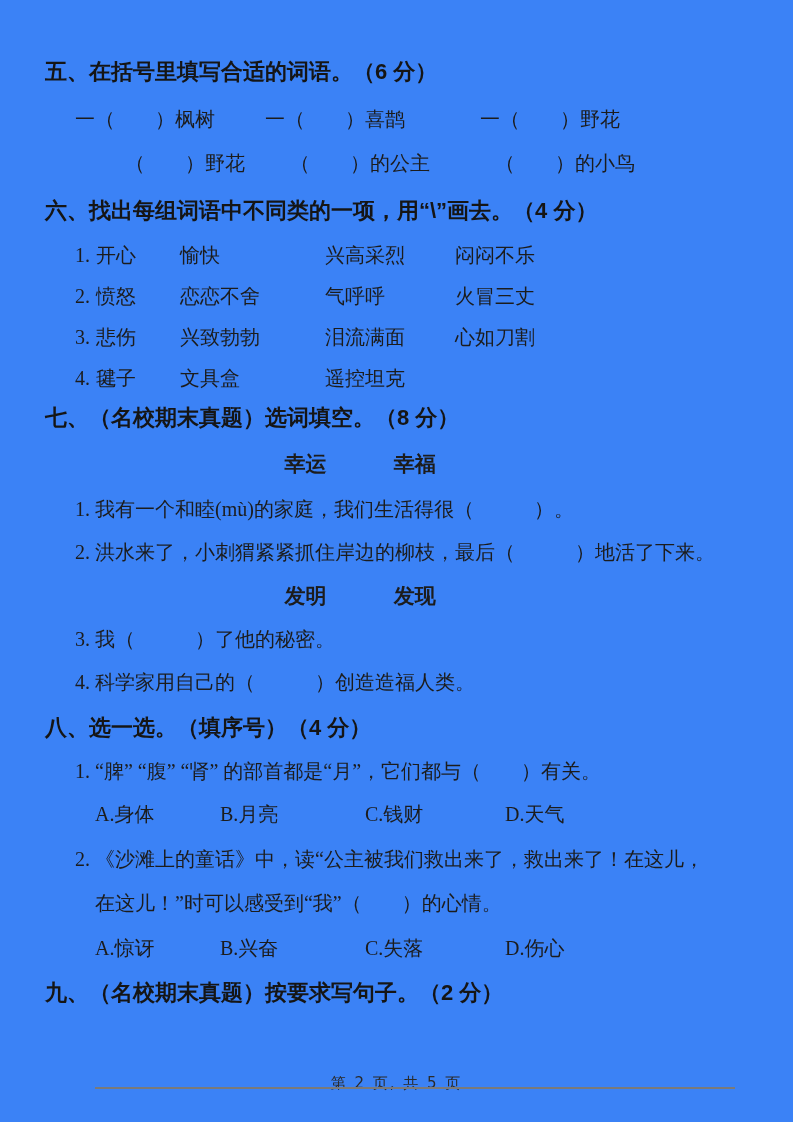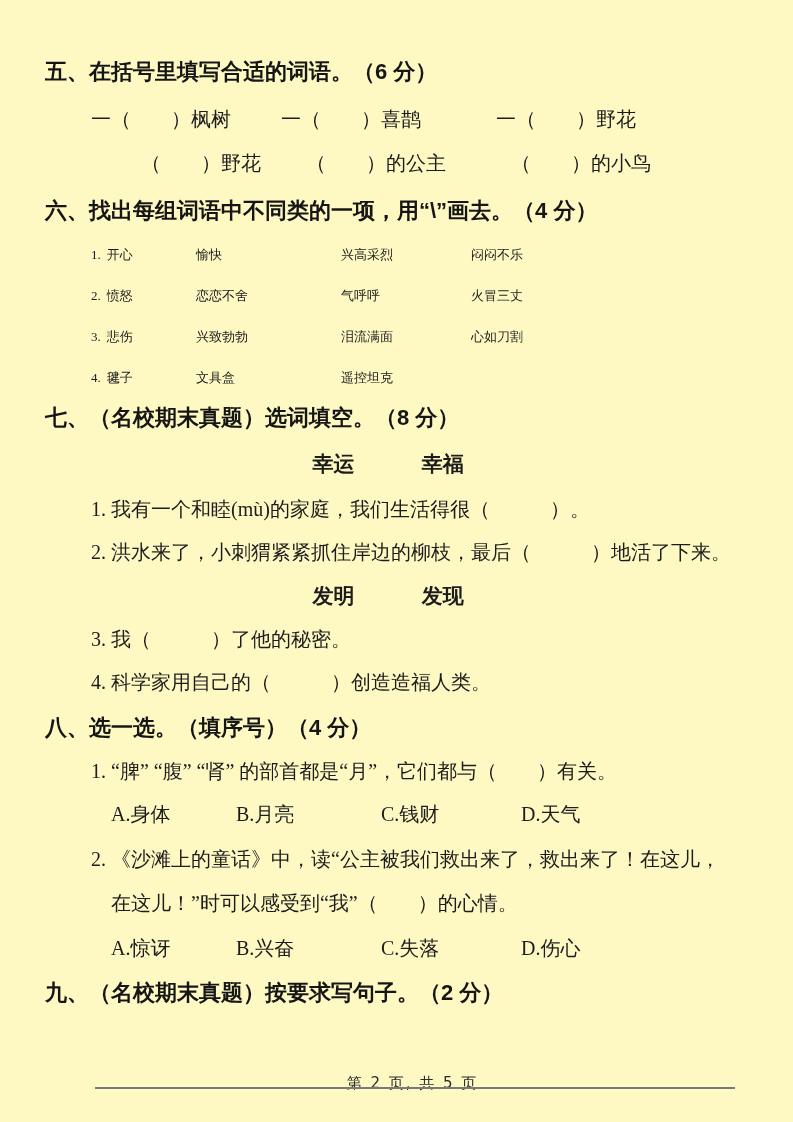--- a/index.html
+++ b/index.html
@@ -1,46 +1,46 @@
 <!DOCTYPE html>
 <html><head>
 <meta charset="utf-8">
 <style>
   html,body{margin:0;padding:0;background:#ffffff;}
   .page{
     position:relative;
     width:793px;height:1122px;
-    background:#fef9c3;
+    background:#3b82f6;
     color:#1c1c1c;
     font-family:"Liberation Serif", serif;
     overflow:hidden;
   }
-  .abs{position:absolute;white-space:nowrap;line-height:30px;margin-left:16px;}
+  .abs{position:absolute;white-space:nowrap;line-height:30px;}
   .sec-heading{
     left:45px;margin:0;
     font-family:"Liberation Sans", sans-serif;
     font-weight:700;font-size:22px;line-height:30px;
     color:#151515;
   }
   .kai{font-family:"Liberation Serif", serif;font-weight:700;}
   .body-line{font-size:20px;}
   .cell{display:inline-block;}
   .w185{width:185px;}
   .w210{width:210px;}
   .w160{width:160px;}
   .w200{width:200px;}
   .six-row{
     display:grid;
     grid-template-columns:105px 145px 130px auto;
-    font-size:13px;line-height:30px;
+    font-size:20px;line-height:30px;
   }
   .six-first{white-space:nowrap;}
   .num{margin-right:6px;}
   .bank{
-    left:12px;width:720px;text-align:center;
+    left:0;width:720px;text-align:center;
     font-size:21px;font-weight:700;
     font-family:"Liberation Serif", serif;
   }
   .bank-word2{margin-left:62px;}
   .opt-row{
     display:grid;
     grid-template-columns:125px 145px 140px auto;
     font-size:20px;line-height:30px;
   }
   .dotted{

